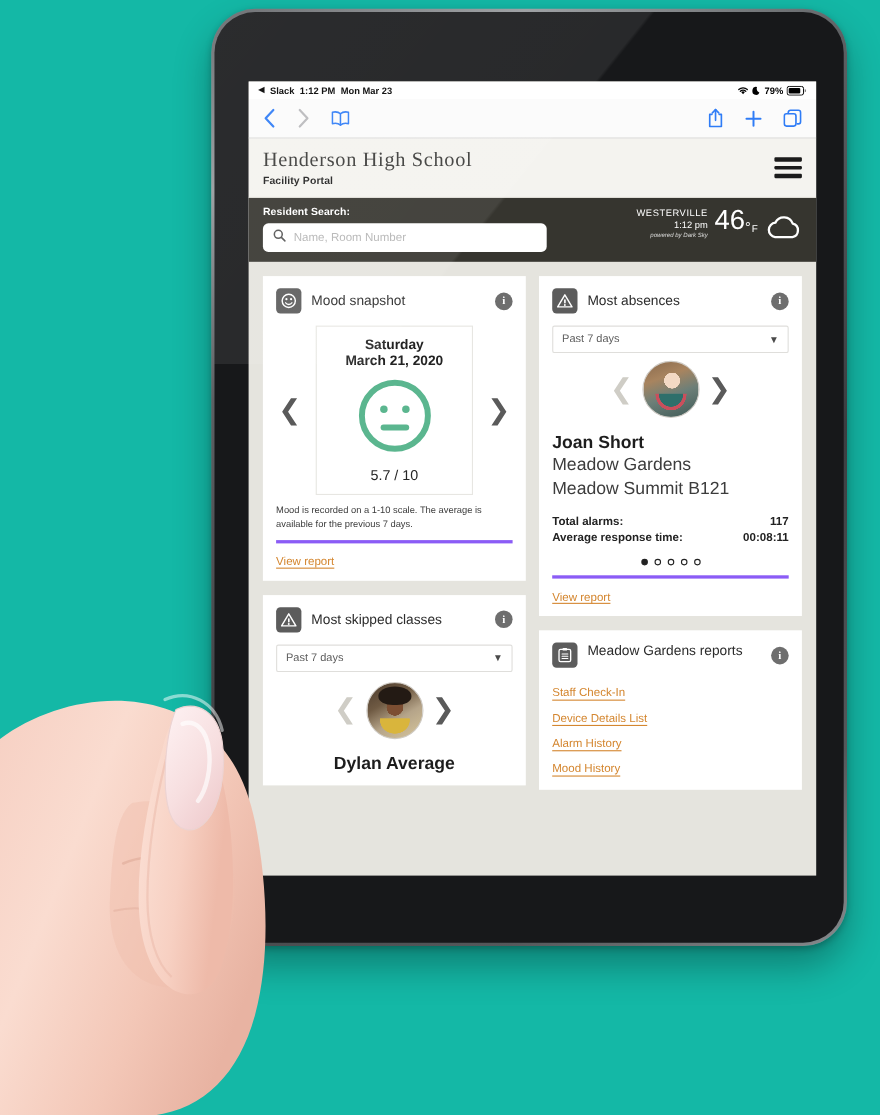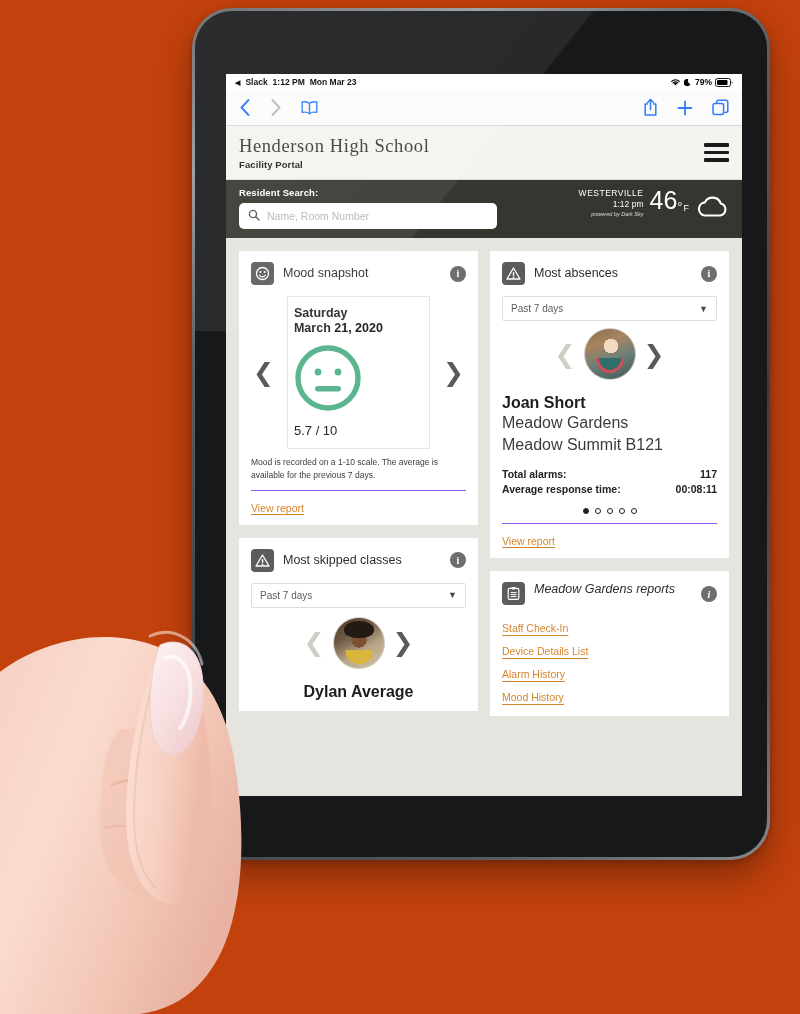--- a/index.html
+++ b/index.html
@@ -2,21 +2,21 @@
 <html><head>
 <meta charset="utf-8">
 <style>
   * { box-sizing: border-box; margin: 0; padding: 0; }
   html, body {
     width: 800px; height: 1014px;
     background: #ffffff;
     font-family: "Liberation Sans", sans-serif;
     overflow: hidden;
   }
-  #stage { position: relative; width: 800px; height: 1014px; background:#c2410c; }
+  #stage { position: relative; width: 800px; height: 1014px; background:#14b8a6; }
 
   
   #device {
     position: absolute; left: 192px; top: 8px;
     width: 578px; height: 852px;
     border-radius: 40px;
     background: linear-gradient(150deg,#6f7174 0%,#9fa2a5 14%,#5d6063 30%,#3b3e41 60%,#55585b 85%,#86898c 100%);
     padding: 3px;
     box-shadow: 0 18px 34px rgba(0,0,0,.30), 0 2px 6px rgba(0,0,0,.22);
   }
@@ -120,30 +120,30 @@
     width:16px; height:16px; border-radius:50%; background:#6e6e6e;
     color:#fff; font-size:10px; font-weight:700; font-family:"Liberation Serif", serif;
     display:flex; align-items:center; justify-content:center; flex:0 0 auto;
   }
 
   
   .mood-row { display:flex; align-items:center; justify-content:space-between; }
   .chev { color:#5a5a5a; font-size:25px; line-height:1; font-weight:300; user-select:none; padding:0 2px; }
   .chev.light { color:#cfcdc6; }
   .mood-panel {
-    border:1px solid #e7e6e2; padding:9px 6px 10px 6px; 
+    border:1px solid #e7e6e2; padding:9px 6px 10px 6px; text-align:center;
     flex:1; margin:0 11px;
   }
   .mood-day { font-size:12.5px; font-weight:700; color:#232323; }
   .mood-date { font-size:12.5px; font-weight:700; color:#232323; margin-top:1px; }
   .mood-face { margin:9px auto 7px auto; }
   .mood-score { font-size:13px; color:#262626; }
   .mood-note { font-size:8.5px; color:#3b3b3b; line-height:1.45; margin-top:7px; }
   .card-foot {
-    border-top:1px solid #8b5cf6; margin-top:9px; padding:7px 0 9px 0;
+    border-top:3px solid #8b5cf6; margin-top:9px; padding:7px 0 9px 0;
   }
   .view-report {
     font-size:10.5px; color:#d4862f; text-decoration:underline;
     text-underline-offset:2px; cursor:pointer; display:inline-block;
   }
 
   
   .select {
     border:1px solid #dfdedb; height:25px; border-radius:2px;
     display:flex; align-items:center; justify-content:space-between;
@@ -439,21 +439,21 @@
                 <span class="dot"></span>
                 <span class="dot"></span>
               </div>
 
               <div class="card-foot">
                 <span class="view-report">View report</span>
               </div>
             </div>
 
             <div class="card" style="padding-bottom:8px;">
-              <div class="card-head" style="align-items:flex-start;font-style:italic;">
+              <div class="card-head" style="align-items:flex-start;">
                 <div class="card-icon">
                   <svg width="15" height="15" viewBox="0 0 15 15">
                     <rect x="2.2" y="2.4" width="10.6" height="11" rx="1.4" stroke="#fff" stroke-width="1.2" fill="none"></rect>
                     <rect x="5.4" y="1" width="4.2" height="2.4" rx=".8" fill="#fff"></rect>
                     <path d="M5 6.6 H10.2 M5 8.6 H10.2 M5 10.6 H10.2" stroke="#fff" stroke-width="1" stroke-linecap="round"></path>
                   </svg>
                 </div>
                 <div class="card-title">Meadow Gardens reports</div>
                 <div class="info-ico" style="margin-top:4px;">i</div>
               </div>

